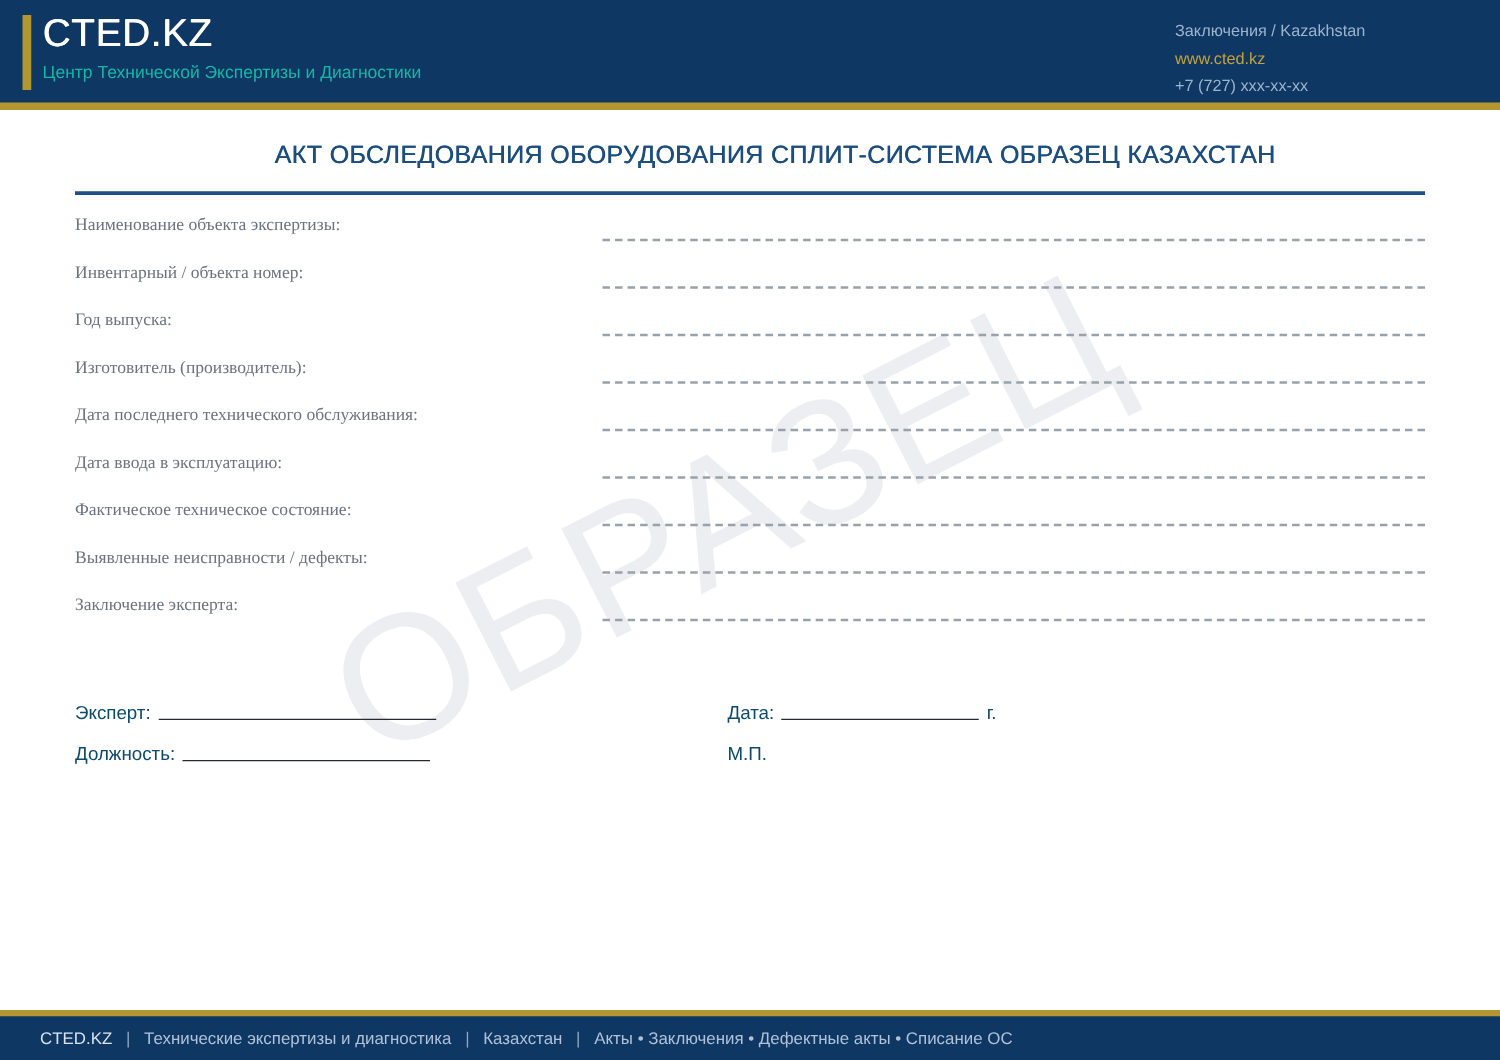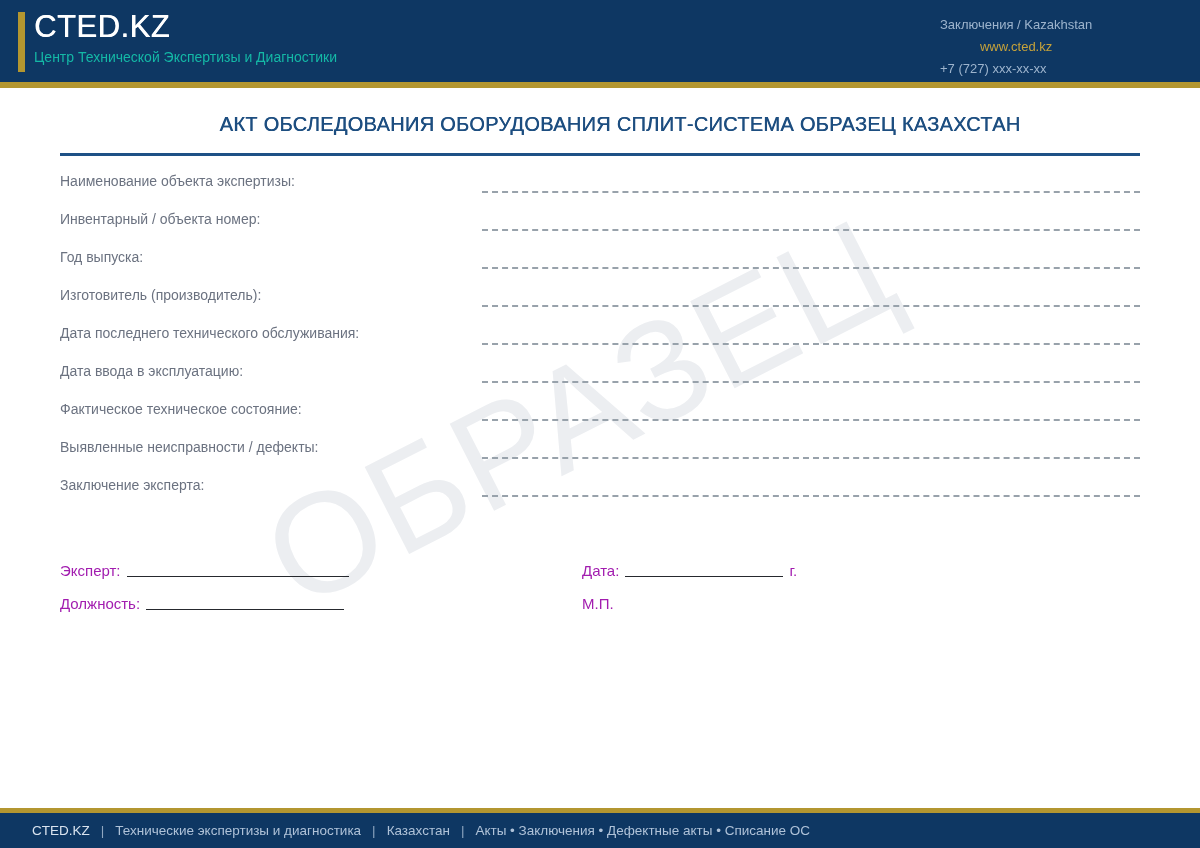--- a/index.html
+++ b/index.html
@@ -50,21 +50,20 @@
     left: 940px; top: 14px;
     font-size: 13px;
     line-height: 22px;
     color: #9db4cd;
   }
   .header-contacts .website {
     color: #c6a23a;
     text-decoration: none;
     display: block;
     cursor: pointer;
-    text-align: center;
   }
 
   
   .doc-title {
     position: absolute;
     top: 113px; left: 0; right: 0;
     text-align: center;
     font-size: 20px;
     color: #1d4e80;
     letter-spacing: 0.3px;
@@ -94,20 +93,21 @@
     z-index: 0;
     user-select: none;
     pointer-events: none;
   }
 
   
   .fields {
     position: absolute;
     top: 170px; left: 60px; right: 60px;
     z-index: 1;
+    font-family: Liberation Serif, serif;
   }
   .field-row {
     position: relative;
     height: 38px;
   }
   .field-label {
     position: absolute;
     left: 0; top: 3px;
     font-size: 14px;
     color: #6b7280;
@@ -117,21 +117,21 @@
     left: 422px; right: 0; top: 21px;
     border-top: 2px dashed #98a2ab;
   }
 
   
   .signature {
     position: absolute;
     top: 560px; left: 60px; right: 60px;
     height: 70px;
     font-size: 15px;
-    color: #a21caf;
+    color: #0c4a6e;
     z-index: 1;
   }
   .sig-expert   { position: absolute; left: 0;   top: 2px; }
   .sig-date     { position: absolute; left: 522px; top: 2px; }
   .sig-position { position: absolute; left: 0;   top: 35px; }
   .sig-stamp    { position: absolute; left: 522px; top: 35px; }
   .uline {
     display: inline-block;
     border-bottom: 1.5px solid #26292e;
     height: 13px;

